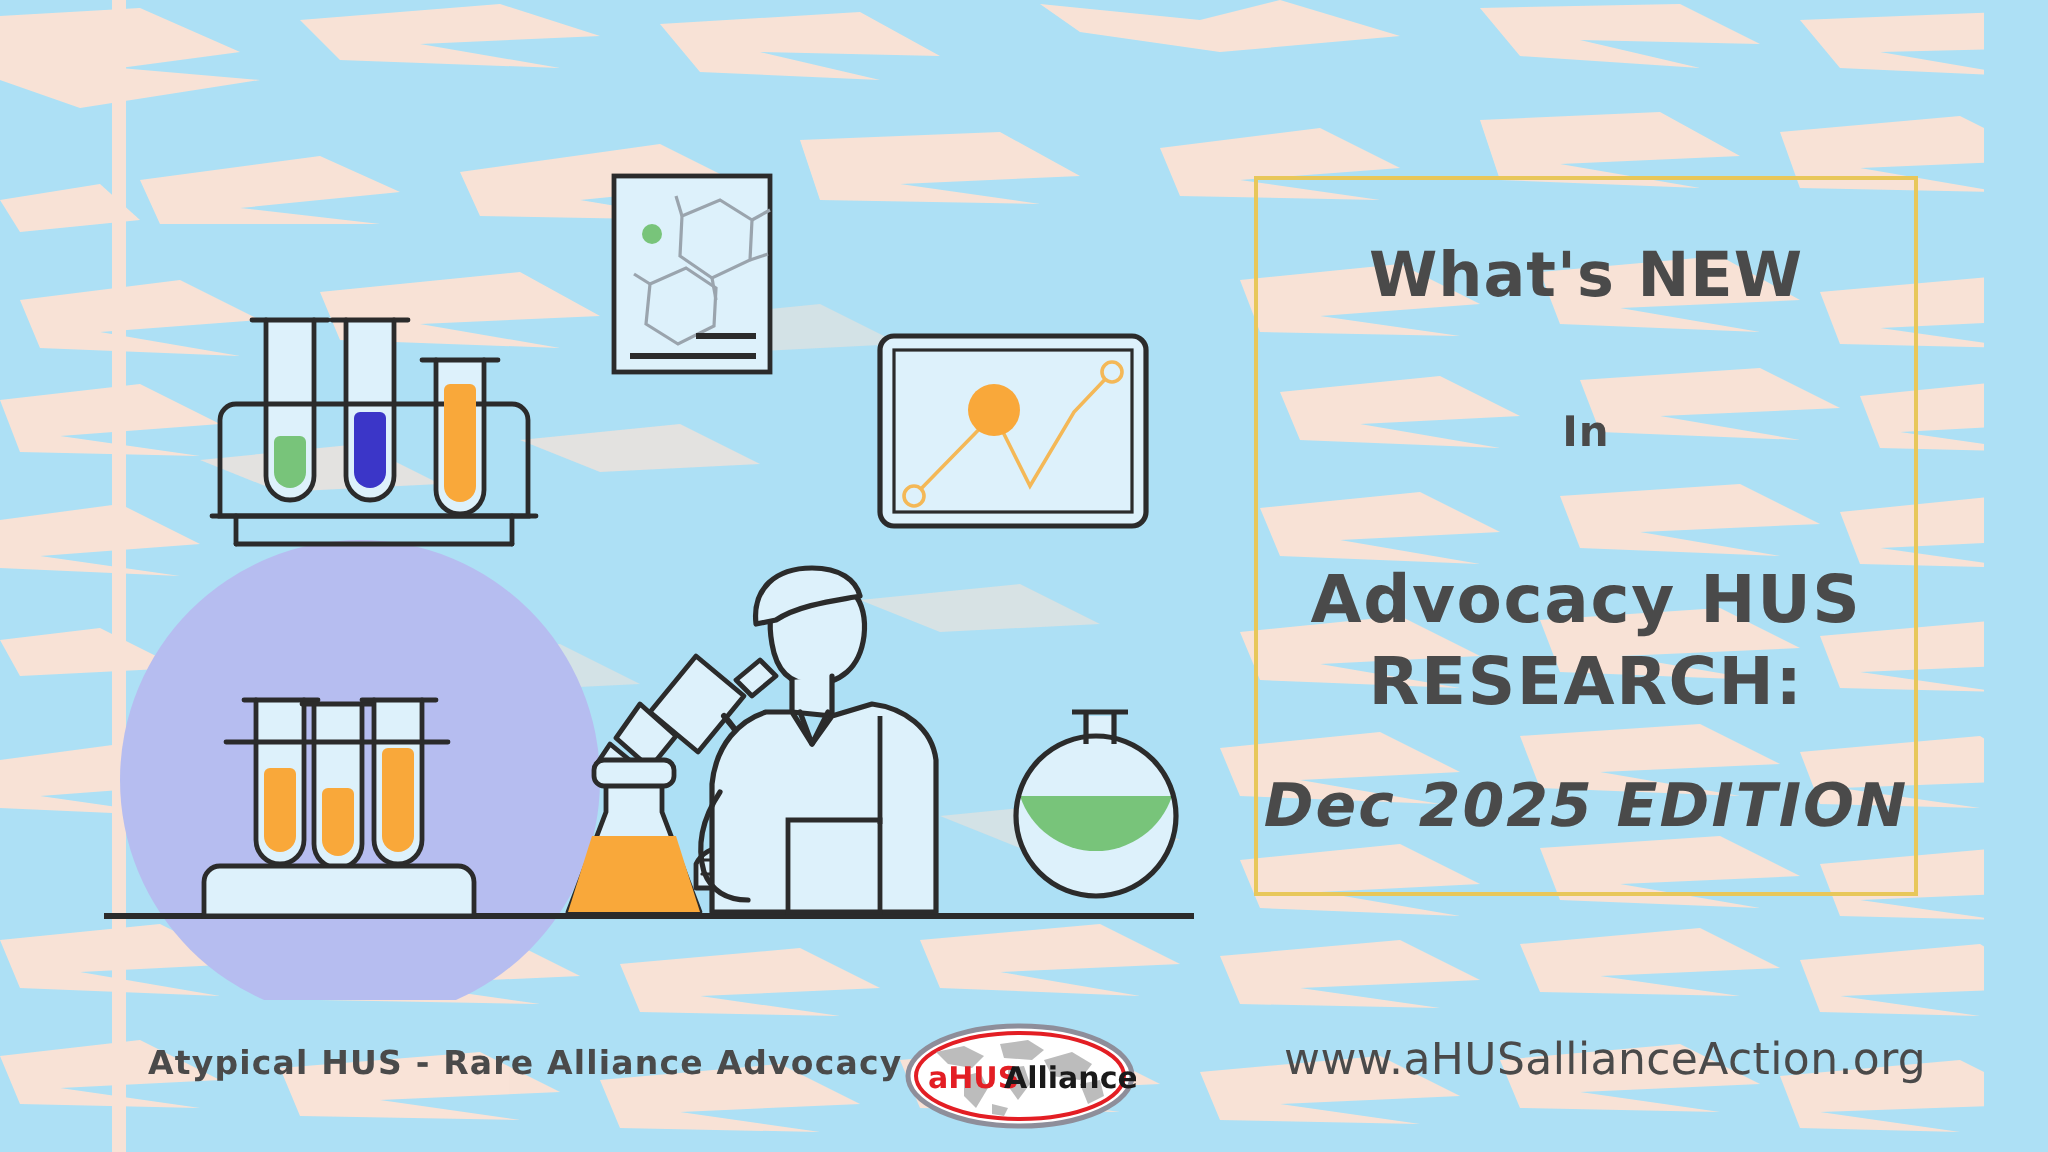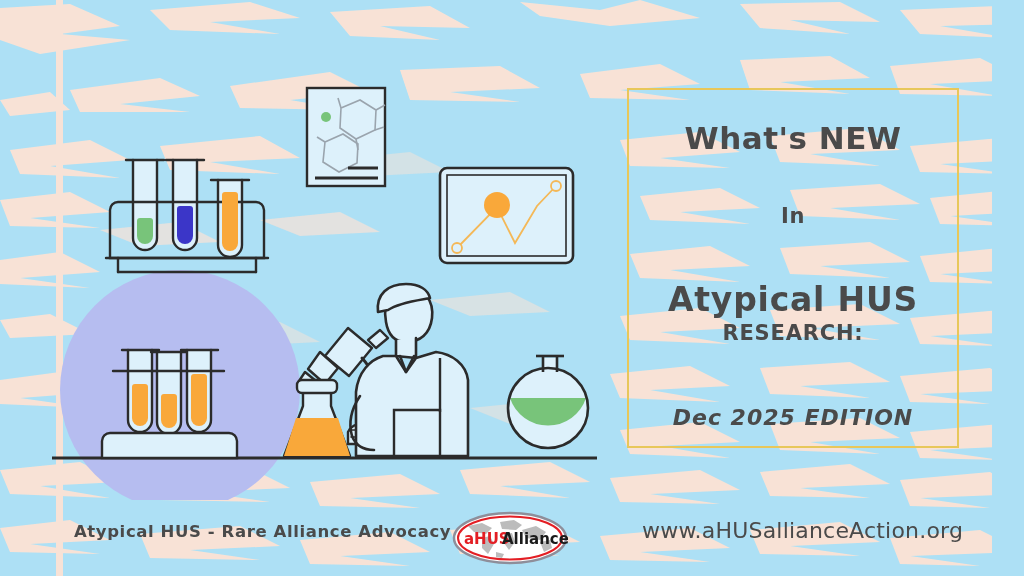--- a/index.html
+++ b/index.html
@@ -59,30 +59,30 @@
     font-weight:bold;
     margin-top:48px;
   }
   #headline-title-1 {
     font-size:33px;
     font-weight:bold;
     margin-top:52px;
     letter-spacing:0.8px;
   }
   #headline-title-2 {
-    font-size:21px;
+    font-size:33px;
     font-weight:bold;
     margin-top:2px;
     letter-spacing:0.8px;
   }
   #headline-edition {
-    font-size:22px;
+    font-size:30px;
     font-weight:bold;
     font-style:italic;
-    margin-top:60px;
+    margin-top:26px;
     letter-spacing:1px;
   }
 
   
   #footer { position:absolute; left:0; bottom:0; width:1024px; height:76px; }
   #footer-tagline {
     position:absolute;
     left:74px; top:22px;
     font-size:16.5px;
     font-weight:bold;
@@ -290,21 +290,21 @@
       <path d="M510,398 a40,40 0 0 0 76,0 Z" fill="#78c47a"></path>
       <path d="M548,408 m-40,0 a40,40 0 1 0 80,0 a40,40 0 1 0 -80,0" fill="none" stroke="#2b2b2b" stroke-width="2.6"></path>
       <path d="M543,372 L543,356 M557,372 L557,356" stroke="#2b2b2b" stroke-width="2.6" fill="none"></path>
       <line x1="536" y1="356" x2="564" y2="356" stroke="#2b2b2b" stroke-width="2.6"></line>
     </g>
   </svg>
 
   <div id="headline-panel">
     <div class="hl-line" id="headline-whats-new">What's NEW</div>
     <div class="hl-line" id="headline-in">In</div>
-    <div class="hl-line" id="headline-title-1">Atypical HUS</div>
+    <div class="hl-line" id="headline-title-1">Advocacy HUS</div>
     <div class="hl-line" id="headline-title-2">RESEARCH:</div>
     <div class="hl-line" id="headline-edition">Dec 2025  EDITION</div>
   </div>
 
   <div id="footer">
     <div id="footer-tagline">Atypical HUS - Rare Alliance Advocacy</div>
 
     <svg id="brand-logo" viewBox="0 0 116 56">
       <ellipse cx="58" cy="28" rx="56" ry="25" fill="#ffffff" stroke="#8e8e9a" stroke-width="2.5"></ellipse>
       <ellipse cx="58" cy="28" rx="52" ry="21.5" fill="#ffffff" stroke="#e31e24" stroke-width="2"></ellipse>

